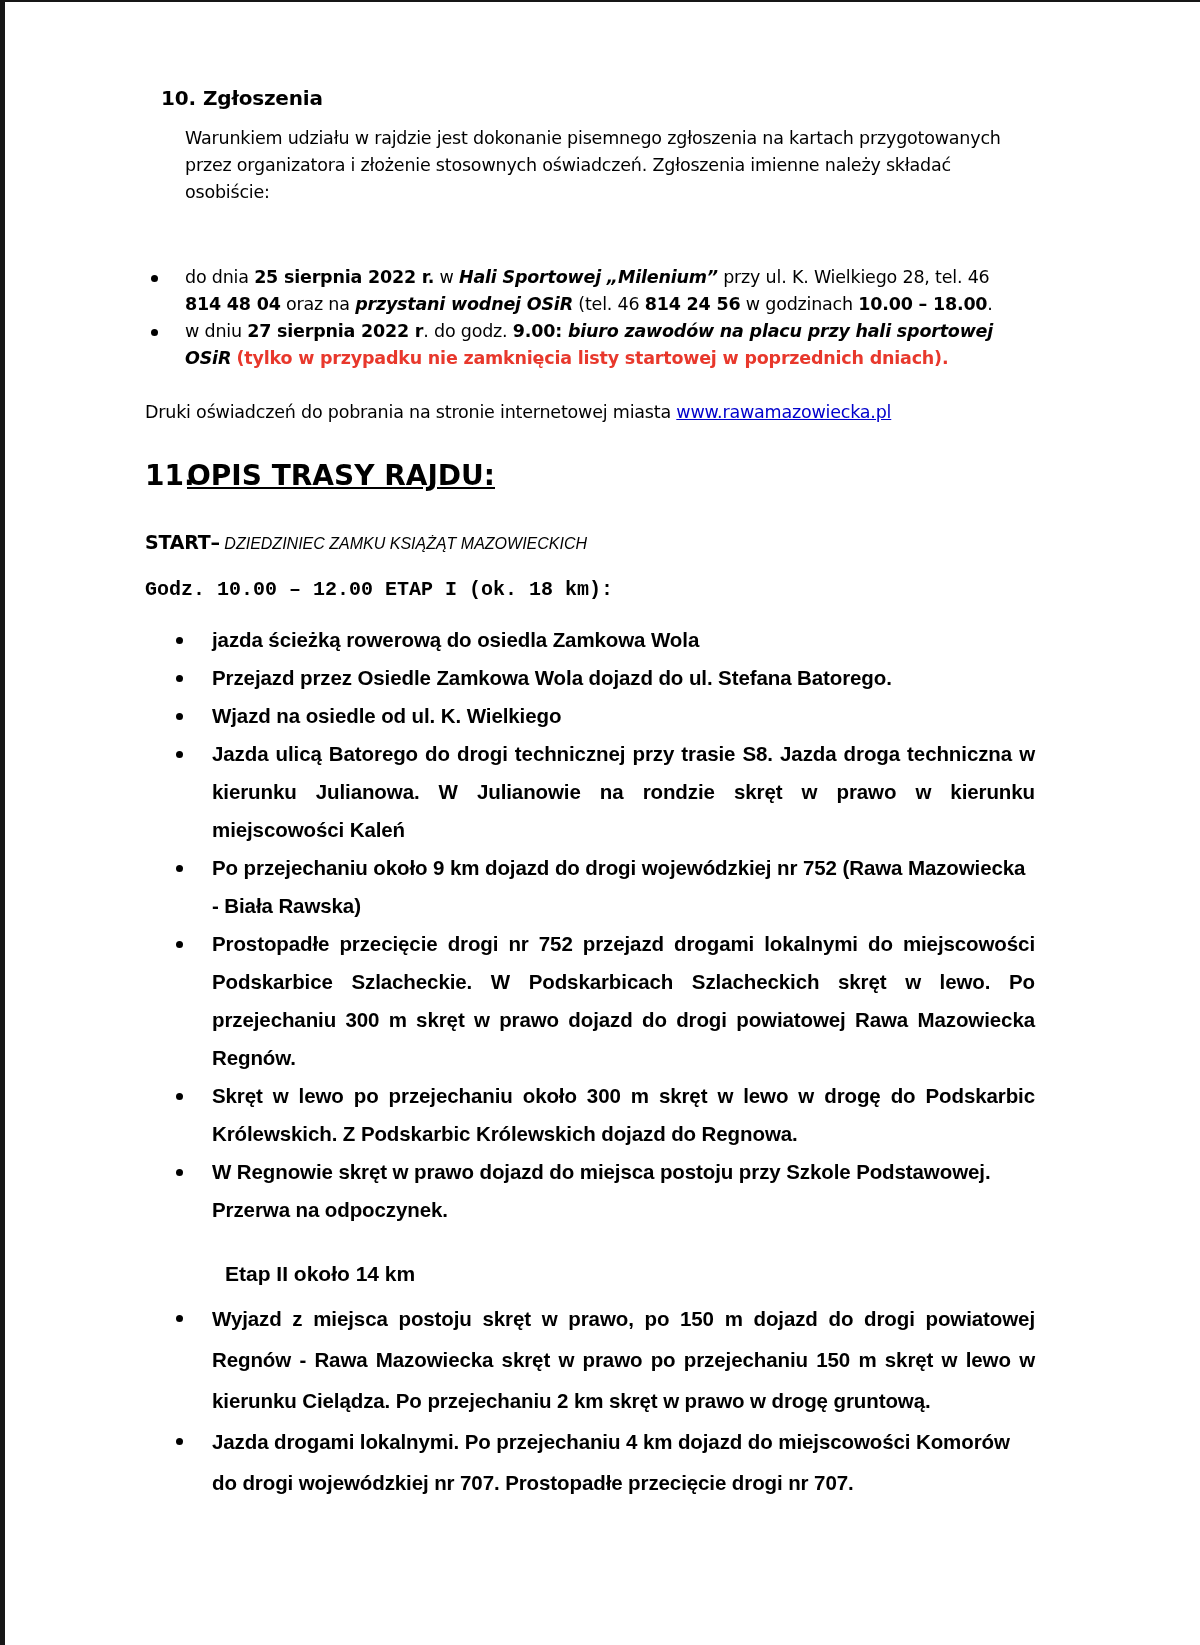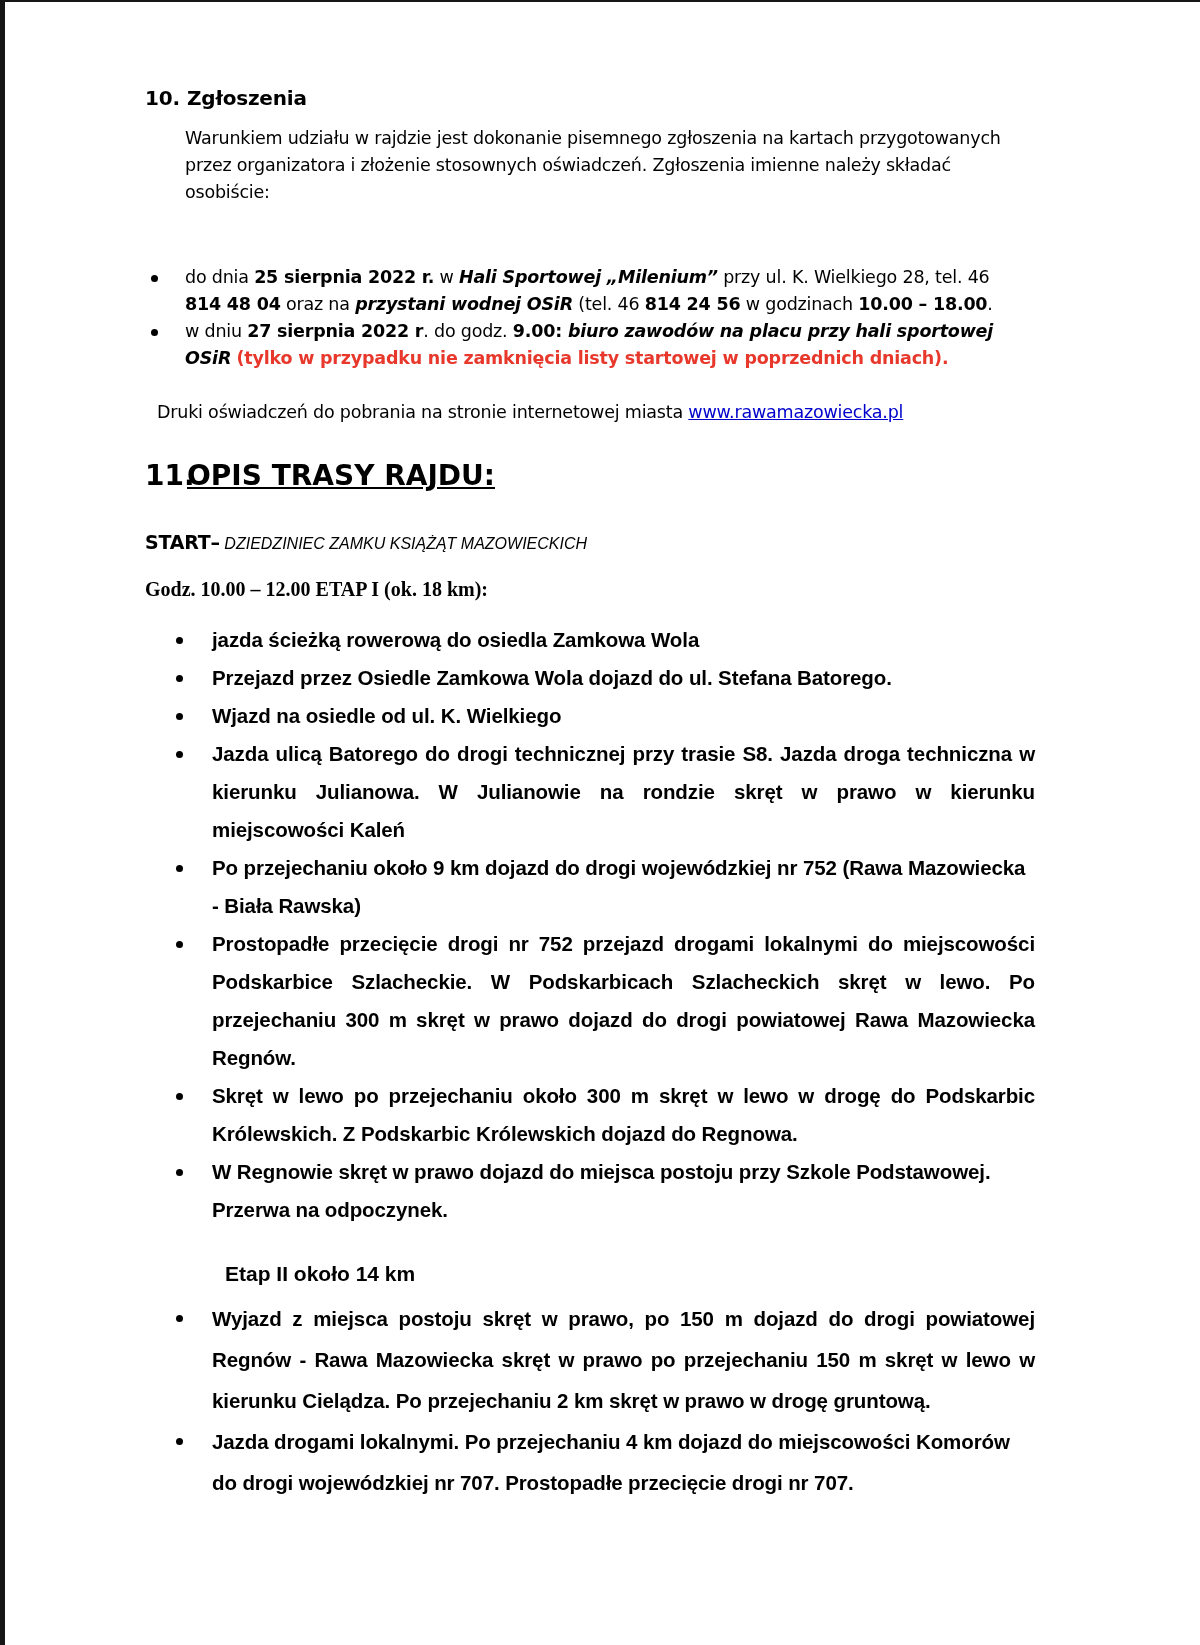--- a/index.html
+++ b/index.html
@@ -13,41 +13,41 @@
     border-top: 2px solid #161616;
     padding: 83px 168px 0 140px;
     color: #000000;
     font-family: "DejaVu Sans", sans-serif;
     overflow: hidden;
   }
   
   .sec10 { font-size: 17.5px; line-height: 27px; letter-spacing: -0.2px; }
   .h-num { display: inline-block; width: 42px; font-weight: bold; }
   .h-title { font-weight: bold; }
-  .heading { font-size: 20px; line-height: 27px; margin: 0 0 13px 0; }
+  .heading { font-size: 20px; line-height: 27px; margin: 0 0 13px 16px; }
   .intro { margin: 0 0 0 40px; width: 852px; }
   .bullets10 {
     list-style: none; margin: 58px 0 0 0; padding: 0;
   }
   .bullets10 li { position: relative; padding-left: 40px; width: 812px; }
   .bullets10 li::before {
     content: ""; position: absolute; left: 6px; top: 11px;
     width: 7px; height: 7px; border-radius: 50%; background: #000;
   }
   .b { font-weight: bold; }
   .i { font-style: italic; }
   .red { color: var(--alert-red); font-weight: bold; }
-  .download { margin: 27px 0 0 12px; }
+  .download { margin: 27px 0 0 0; }
   .download a { color: var(--link-blue); text-decoration: underline; }
   
   .sec11-head { margin-top: 36px; font-size: 28px; line-height: 28px; text-decoration: underline; }
   .start-line { margin-top: 41px; font-size: 19px; }
   .start-line .label { font-weight: bold; letter-spacing: -0.2px; }
   .start-line .value { font-style: italic; font-family: "Liberation Sans", sans-serif; font-size: 16px; }
-  .godz-line { margin-top: 25px; font-family: Liberation Serif, serif; font-size: 20px; font-weight: bold; }
+  .godz-line { margin-top: 25px; font-family: Liberation Mono, monospace; font-size: 20px; font-weight: bold; }
   
   .route {
     list-style: none; margin: 16px 0 0 0; padding: 0;
     font-family: "Liberation Sans", sans-serif;
     font-size: 20.5px; line-height: 38px; letter-spacing: -0.1px; font-weight: bold;
   }
   .route li { position: relative; padding-left: 67px; width: 823px; }
   .route li::before {
     content: ""; position: absolute; left: 31px; top: 16px;
     width: 7px; height: 7px; border-radius: 50%; background: #000;

